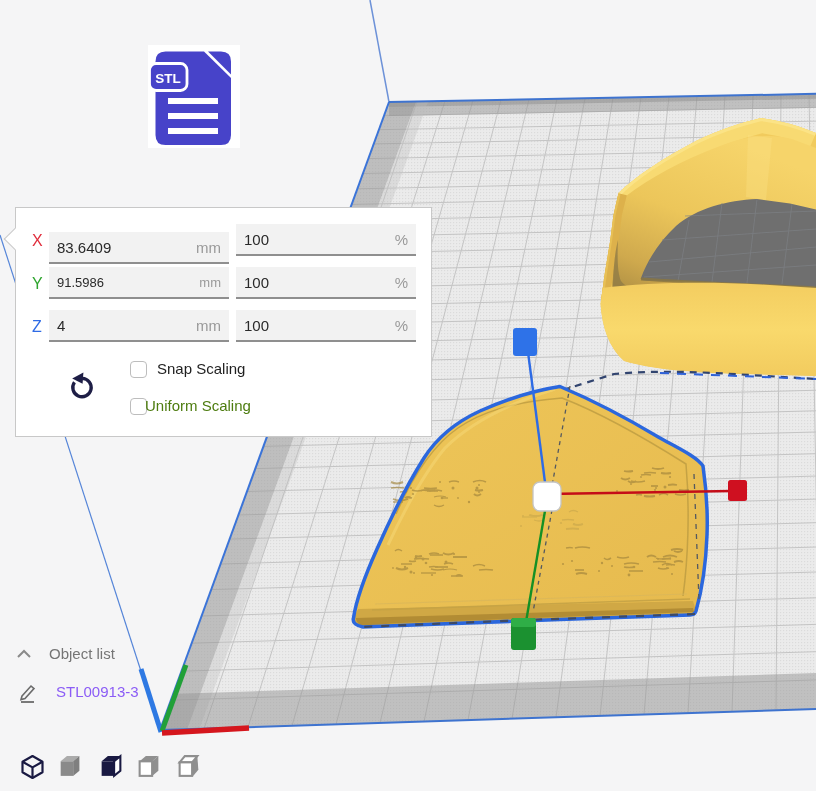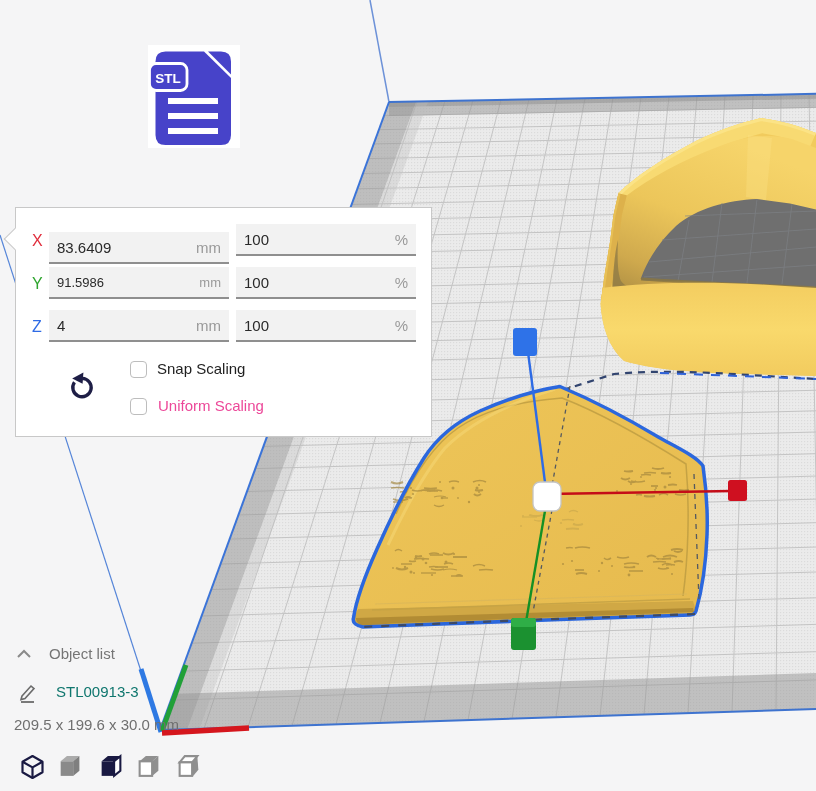--- a/index.html
+++ b/index.html
@@ -315,33 +315,32 @@
 <div style="position:absolute;left:16px;top:102px;width:16px;height:34px;line-height:34px;font-size:16px;color:#2f6be5;">Z</div>
 <div style="position:absolute;left:33px;top:102px;width:180px;height:32px;background:#f2f2f2;border-bottom:2px solid #8f8f8f;padding:1px 8px;font-size:15px;color:#2a2a2a;line-height:29px;">4<span style="float:right;color:#9a9a9a;">mm</span></div>
 <div style="position:absolute;left:220px;top:102px;width:180px;height:32px;background:#f2f2f2;border-bottom:2px solid #8f8f8f;padding:1px 8px;font-size:15px;color:#2a2a2a;line-height:29px;">100<span style="float:right;color:#9a9a9a;">%</span></div>
 <svg style="position:absolute;left:53px;top:164px;" width="27" height="29" viewBox="0 0 27 29">
 <path d="M5.46,10.22 A9.2,9.2 0 1 0 13.32,6.31" fill="none" stroke="#1e1e46" stroke-width="3.3"></path>
 <polygon points="3.2,6.4 14.4,0.6 13.6,11.8" fill="#1e1e46"></polygon>
 </svg>
 <div style="position:absolute;left:114px;top:153px;width:17px;height:17px;background:#ffffff;border:1px solid #bdbdbd;border-radius:4px;"></div>
 <div style="position:absolute;left:141px;top:152px;font-size:15px;color:#1f1f1f;">Snap Scaling</div>
 <div style="position:absolute;left:114px;top:190px;width:17px;height:17px;background:#ffffff;border:1px solid #bdbdbd;border-radius:4px;"></div>
-<div style="position:absolute;left:142px;top:189px;font-size:15px;color:#ec4899;text-align:center;">Uniform Scaling</div>
+<div style="position:absolute;left:129px;top:189px;font-size:15px;color:#4d7c0f;text-align:center;">Uniform Scaling</div>
 </div>
 <div style="position:absolute;left:0;top:0;width:797px;height:791px;font-family:Liberation Sans, sans-serif;white-space:nowrap;pointer-events:none;">
 <svg width="16" height="10" viewBox="0 0 16 10" style="position:absolute;left:16px;top:649px">
         <path d="M2,8 L8,2 L14,8" fill="none" stroke="#8a8a8a" stroke-width="2"></path>
       </svg>
 <div style="position:absolute;left:49px;top:645px;font-size:15px;color:#757575;">Object list</div>
 <svg width="17" height="19" viewBox="0 0 17 19" style="position:absolute;left:19px;top:684px">
         <path d="M3,12 L12,2 L15,4.6 L6,14.6 L2,15.6 Z" fill="none" stroke="#6b6b6b" stroke-width="1.6"></path>
         <line x1="2" y1="18" x2="15" y2="18" stroke="#6b6b6b" stroke-width="1.8"></line>
       </svg>
-<div style="position:absolute;left:56px;top:683px;font-size:15px;color:#0f766e;">STL00913-3</div>
-<div style="position:absolute;left:14px;top:716px;font-size:15px;color:#6f6f6f;">209.5 x 199.6 x 30.0 mm</div>
+<div style="position:absolute;left:56px;top:683px;font-size:15px;color:#8b5cf6;">STL00913-3</div>
 
 <svg width="25" height="25" viewBox="0 0 24 25" style="position:absolute;left:20px;top:754px">
         <g fill="none" stroke="#191942" stroke-width="2.2" stroke-linejoin="round">
           <path d="M12,2 L22,7.7 L22,18.3 L12,24 L2,18.3 L2,7.7 Z"></path>
           <path d="M2,7.7 L12,13.4 L22,7.7 M12,13.4 L12,24"></path>
         </g>
       </svg>
 <svg width="26" height="26" viewBox="0 0 24 25" style="position:absolute;left:56px;top:753px">
         <polygon points="4,8 10,3 22,3 16,8" fill="#ababab"></polygon>
         <polygon points="16,8 22,3 22,17 16,22" fill="#7f7f7f"></polygon>

